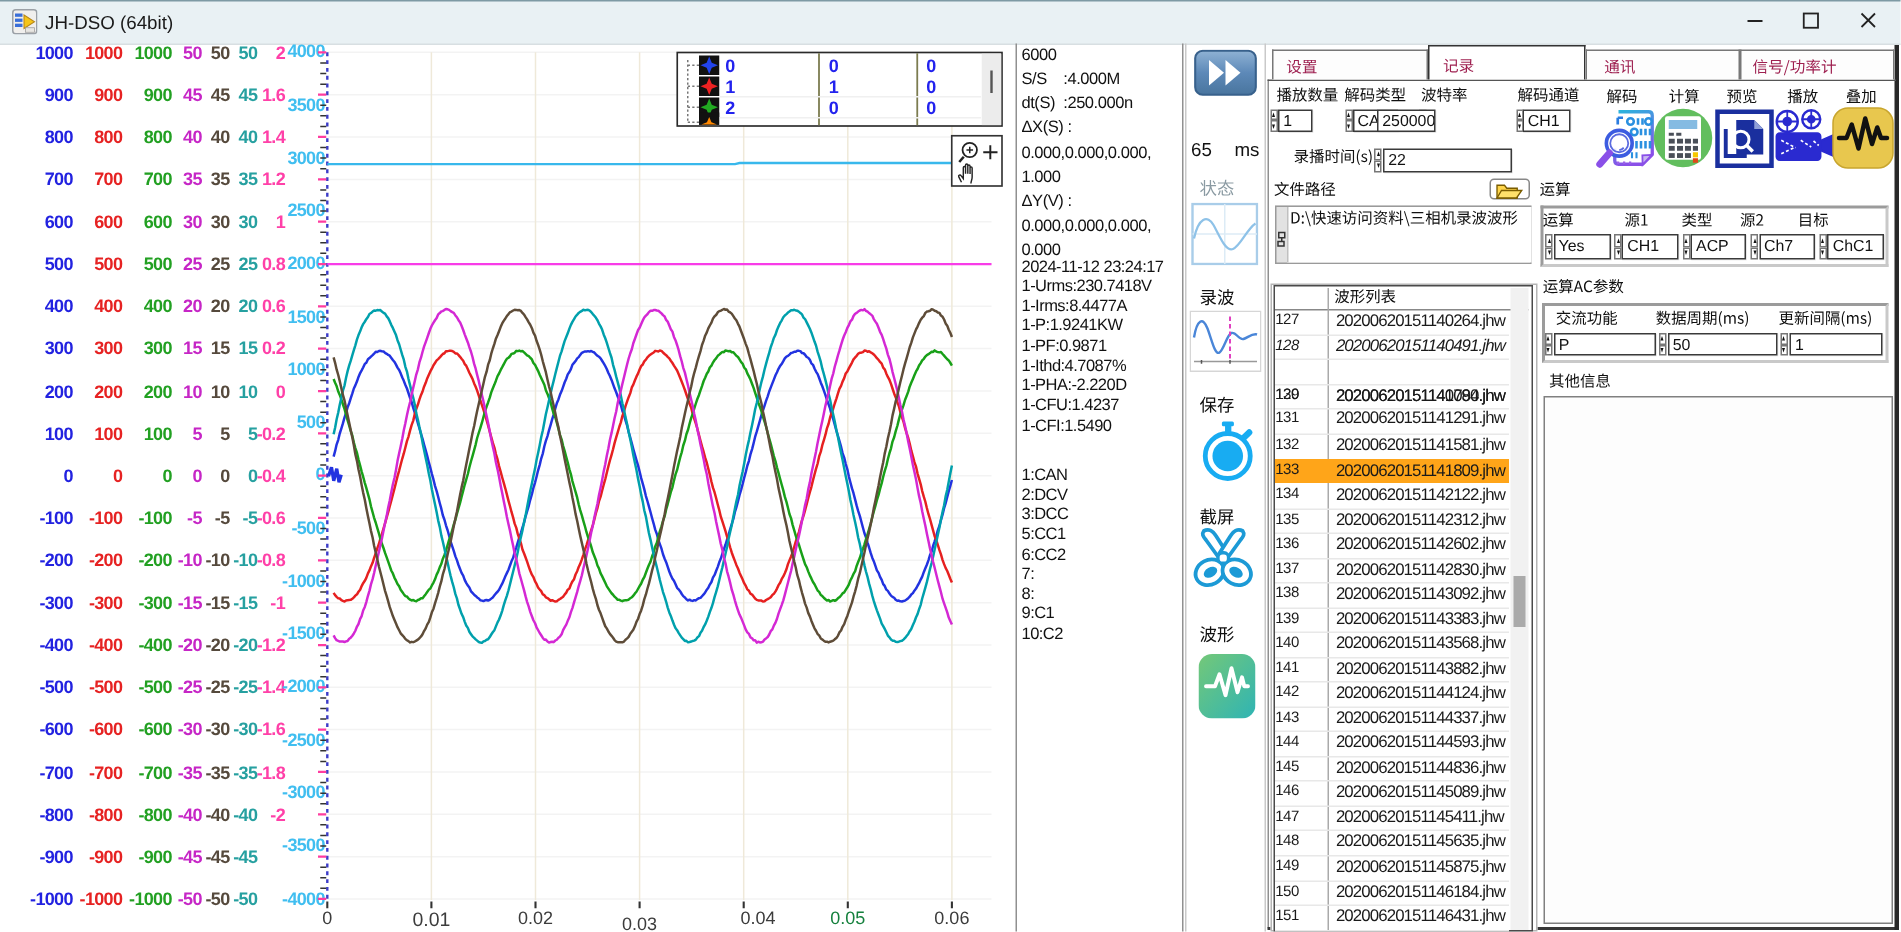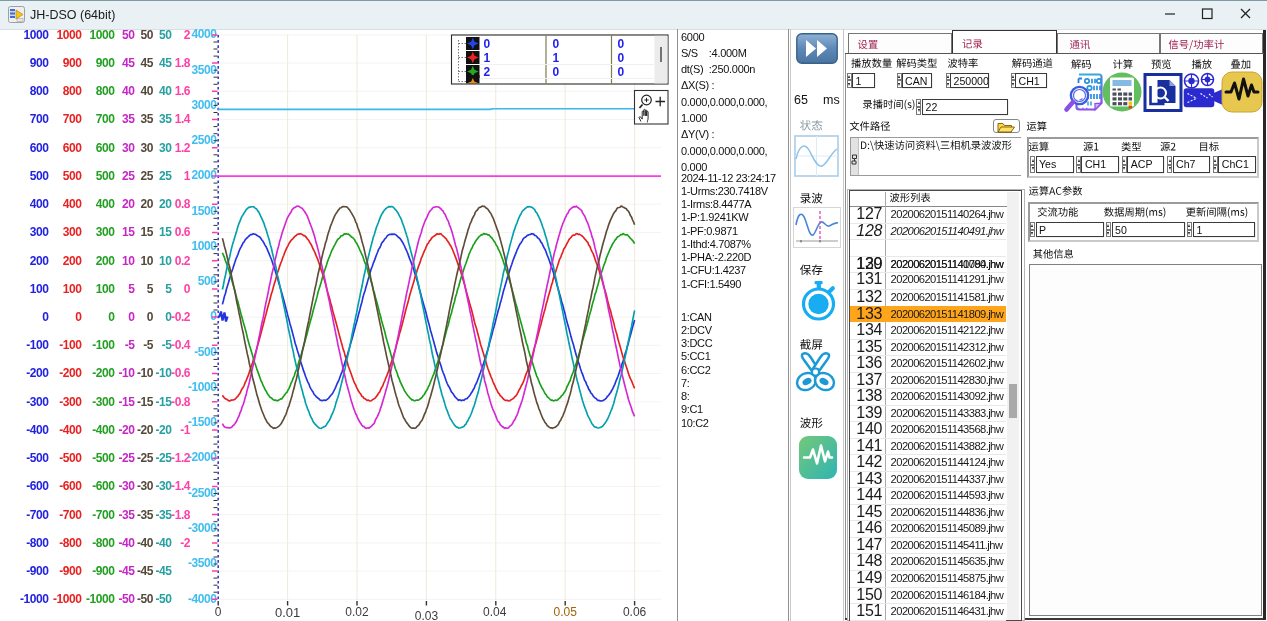--- a/index.html
+++ b/index.html
@@ -7,21 +7,21 @@
 .infA span{display:block;height:16.3px;line-height:16.3px;font-size:11px;letter-spacing:-0.3px;color:#111;white-space:nowrap}
 .infB span{display:block;height:13.25px;line-height:13.25px;font-size:11px;letter-spacing:-0.35px;color:#111;white-space:nowrap}
 .spN{width:5px;height:17px}
 .spN .su,.spN .sd{position:absolute;left:0;width:5px;height:8px;background:#fff;border:0.8px solid #777;box-sizing:border-box}
 .spN .su{top:0}.spN .sd{top:8px}
 .spN .su:after{content:"";position:absolute;left:0.4px;top:1.6px;border-left:1.5px solid transparent;border-right:1.5px solid transparent;border-bottom:3px solid #111}
 .spN .sd:after{content:"";position:absolute;left:0.4px;top:1.6px;border-left:1.5px solid transparent;border-right:1.5px solid transparent;border-top:3px solid #111}
 .spB{background:#fff;border:1px solid #3a3a3a;box-sizing:border-box;font-size:10.6px;color:#111;padding-left:2.5px;white-space:nowrap;overflow:hidden;box-shadow:0.5px 0.5px 0 #e0e0e0}
 .grp{border:2px solid #c9c9c9;border-top-color:#9b9b9b;border-left-color:#9b9b9b;background:#fff;box-sizing:border-box}
 .trow{left:850.1px;width:156.4px;height:16.53px;font-size:11.5px;color:#1a1a1a;white-space:nowrap}
-.trow .tn{position:absolute;left:0;width:32px;text-align:right;line-height:16.9px;font-size:16px;letter-spacing:-0.3px}
+.trow .tn{position:absolute;left:0;width:32px;text-align:left;line-height:16.9px;font-size:10px;letter-spacing:-0.3px}
 .trow .tf{position:absolute;left:40.5px;line-height:16.9px;font-size:11.2px;letter-spacing:-0.58px}
 </style></head><body>
 <div class="abs" style="left:0;top:0;width:1267px;height:29px;background:#e9f1f4;border-bottom:1px solid #d8dfe2"></div>
 <div class="abs" style="left:0;top:0;width:1267px;height:1px;background:#7e9aa4"></div>
 <svg class="abs" style="left:8px;top:6px" width="17" height="17">
 <rect x="0.5" y="0.5" width="16" height="16" rx="2" fill="#f0efed" stroke="#9aa0a6"></rect>
 <rect x="2" y="3" width="5" height="2.2" fill="#3a6fd8"></rect>
 <rect x="2" y="6.4" width="5" height="2.2" fill="#3a6fd8"></rect>
 <rect x="2" y="9.8" width="5" height="2.2" fill="#3a6fd8"></rect>
 <polygon points="8,4 15,8.5 8,13" fill="#f5c518" stroke="#b8871a" stroke-width="0.7"></polygon>
@@ -167,36 +167,36 @@
     <span>-20</span>
     <span>-25</span>
     <span>-30</span>
     <span>-35</span>
     <span>-40</span>
     <span>-45</span>
     <span>-50</span>
   </div>
 <div class="ycol" style="left:0;top:20.8px;width:190.0px;color:#ff40a8">
     <span>2</span>
-    <span>1.8</span>
     <span>1.6</span>
     <span>1.4</span>
     <span>1.2</span>
     <span>1</span>
     <span>0.8</span>
     <span>0.6</span>
     <span>0.2</span>
     <span>0</span>
     <span>-0.2</span>
     <span>-0.4</span>
     <span>-0.6</span>
     <span>-0.8</span>
     <span>-1</span>
     <span>-1.2</span>
     <span>-1.4</span>
+    <span>-1.6</span>
     <span>-1.8</span>
     <span>-2</span>
   </div>
 <div class="ycol" style="left:0;top:17.3px;width:216.5px;color:#40bef0">
     <span style="height:35.275px;line-height:35.275px">4000</span>
     <span style="height:35.275px;line-height:35.275px">3500</span>
     <span style="height:35.275px;line-height:35.275px">3000</span>
     <span style="height:35.275px;line-height:35.275px">2500</span>
     <span style="height:35.275px;line-height:35.275px">2000</span>
     <span style="height:35.275px;line-height:35.275px">1500</span>
@@ -209,22 +209,22 @@
     <span style="height:35.275px;line-height:35.275px">-2000</span>
     <span style="height:35.275px;line-height:35.275px">-2500</span>
     <span style="height:35.275px;line-height:35.275px">-3000</span>
     <span style="height:35.275px;line-height:35.275px">-3500</span>
     <span style="height:35.275px;line-height:35.275px">-4000</span>
   </div>
 <div class="abs" style="left:193.2px;top:605px;width:50px;text-align:center;font-size:12px;color:#3c3c3c">0</div>
 <div class="abs" style="left:262.6px;top:605px;width:50px;text-align:center;font-size:13px;color:#3c3c3c">0.01</div>
 <div class="abs" style="left:332.0px;top:605px;width:50px;text-align:center;font-size:12px;color:#3c3c3c">0.02</div>
 <div class="abs" style="left:401.4px;top:609px;width:50px;text-align:center;font-size:12px;color:#3c3c3c">0.03</div>
-<div class="abs" style="left:483px;top:605px;width:50px;text-align:left;font-size:12px;color:#3c3c3c">0.04</div>
-<div class="abs" style="left:540.2px;top:605px;width:50px;text-align:center;font-size:12px;color:#a16207">0.05</div>
+<div class="abs" style="left:467px;top:605px;width:50px;text-align:right;font-size:12px;color:#3c3c3c">0.04</div>
+<div class="abs" style="left:540.2px;top:605px;width:50px;text-align:center;font-size:12px;color:#15803d">0.05</div>
 <div class="abs" style="left:609.6px;top:605px;width:50px;text-align:center;font-size:12px;color:#3c3c3c">0.06</div>
 <div class="abs" style="left:677px;top:29px;width:1px;height:592px;background:#909090"></div>
 <div class="abs" style="left:788px;top:29px;width:1px;height:592px;background:#909090"></div>
 <div class="abs infA" style="left:681px;top:28.5px">
     <span>6000</span>
     <span>S/S&nbsp;&nbsp;&nbsp;&nbsp;:4.000M</span>
     <span>dt(S)&nbsp;&nbsp;:250.000n</span>
     <span>ΔX(S) :</span>
     <span>0.000,0.000,0.000,</span>
     <span>1.000</span>
@@ -327,21 +327,21 @@
 <div class="abs spB" style="left:852px;top:72.5px;width:23px;height:15.5px;line-height:14.0px">1</div>
 <div class="abs spN" style="left:897px;top:72.5px;height:15.5px">
     <div class="su" style="height:7.8px"></div>
     <div class="sd" style="top:7.8px;height:7.8px"></div>
   </div>
 <div class="abs spB" style="left:901.5px;top:72.5px;width:30px;height:15.5px;line-height:14.0px">CAN</div>
 <div class="abs spN" style="left:945.5px;top:72.5px;height:15.5px">
     <div class="su" style="height:7.8px"></div>
     <div class="sd" style="top:7.8px;height:7.8px"></div>
   </div>
-<div class="abs spB" style="left:950px;top:72.5px;width:39px;height:15.5px;line-height:14.0px">250000</div>
+<div class="abs spB" style="left:918px;top:72.5px;width:39px;height:15.5px;line-height:14.0px">250000</div>
 <div class="abs spN" style="left:1010.5px;top:72.5px;height:15.5px">
     <div class="su" style="height:7.8px"></div>
     <div class="sd" style="top:7.8px;height:7.8px"></div>
   </div>
 <div class="abs spB" style="left:1015px;top:72.5px;width:31.5px;height:15.5px;line-height:14.0px">CH1</div>
 <div class="abs spN" style="left:916.2px;top:98.5px;height:16.5px">
     <div class="su" style="height:8.2px"></div>
     <div class="sd" style="top:8.2px;height:8.2px"></div>
   </div>
 <div class="abs spB" style="left:922px;top:98.5px;width:86px;height:16.5px;line-height:15.0px">22</div>

